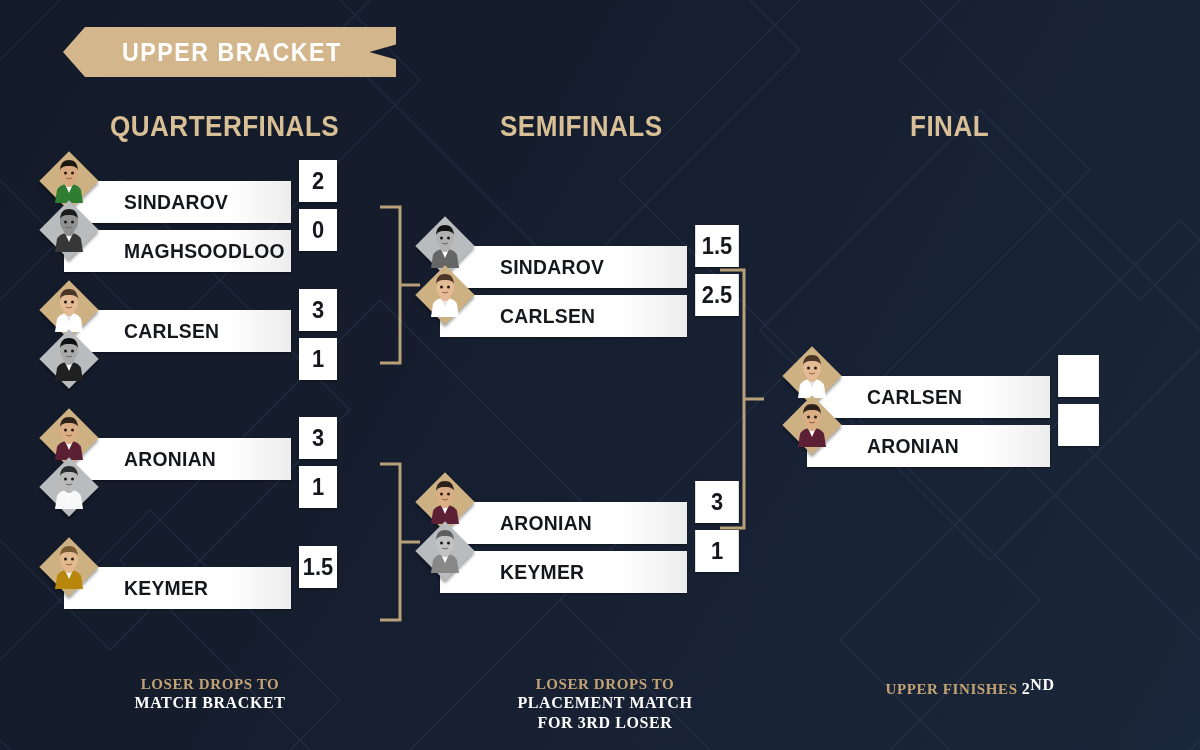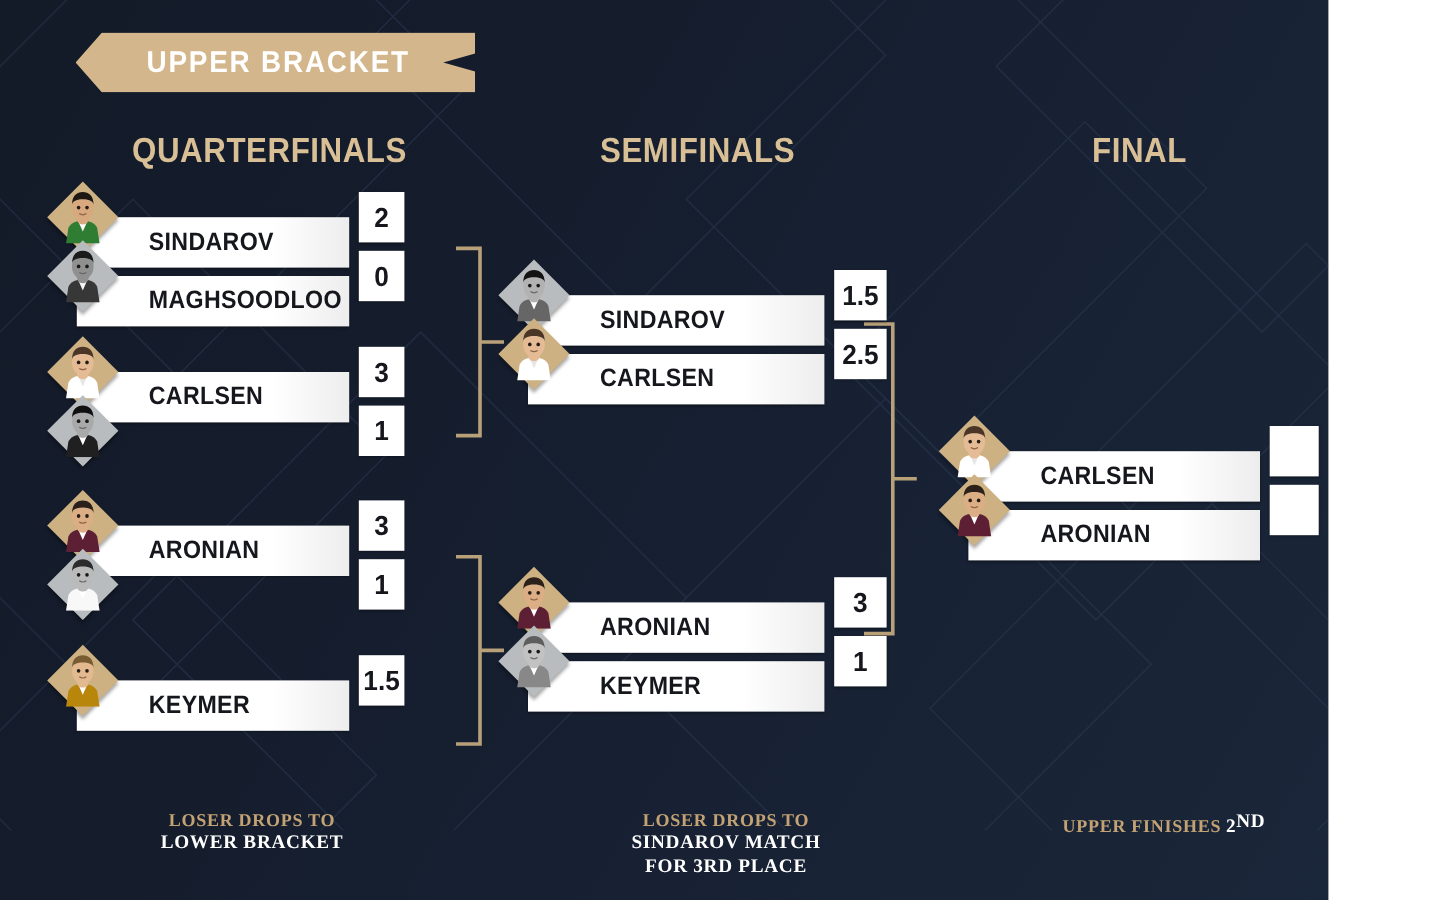--- a/index.html
+++ b/index.html
@@ -6,21 +6,21 @@
 
   html, body {
     width: 1200px;
     height: 750px;
     overflow: hidden;
     font-family: "Liberation Sans", sans-serif;
   }
 
   #stage {
     position: relative;
-    width: 1107px;
+    width: 1200px;
     height: 750px;
     background:
       linear-gradient(120deg, #131a28 0%, #151d2d 35%, #172133 62%, #1a2639 100%);
     overflow: hidden;
   }
 
   
   #bg-pattern {
     position: absolute;
     inset: 0;
@@ -502,27 +502,27 @@
     </div>
     <div class="plate">
       <span class="plate-name">ARONIAN</span>
     </div>
     <div class="score"></div>
   </div>
     </div>
 
   <div class="footer" id="footer-qf">
     <div class="l1">LOSER DROPS TO</div>
-    <div class="l2">LOWER BRACKET</div>
+    <div class="l2">MATCH BRACKET</div>
   </div>
 
   <div class="footer" id="footer-sf">
     <div class="l1">LOSER DROPS TO</div>
-    <div class="l2">SINDAROV MATCH</div>
-    <div class="l2">FOR 3RD PLACE</div>
+    <div class="l2">PLACEMENT MATCH</div>
+    <div class="l2">FOR 3RD LOSER</div>
   </div>
 
   <div class="footer" id="footer-f">
     <div>
       <span class="l1">UPPER FINISHES</span>
       <span class="l2">2</span><span class="l2 ord">ND</span>
     </div>
   </div>
 
 </div>

